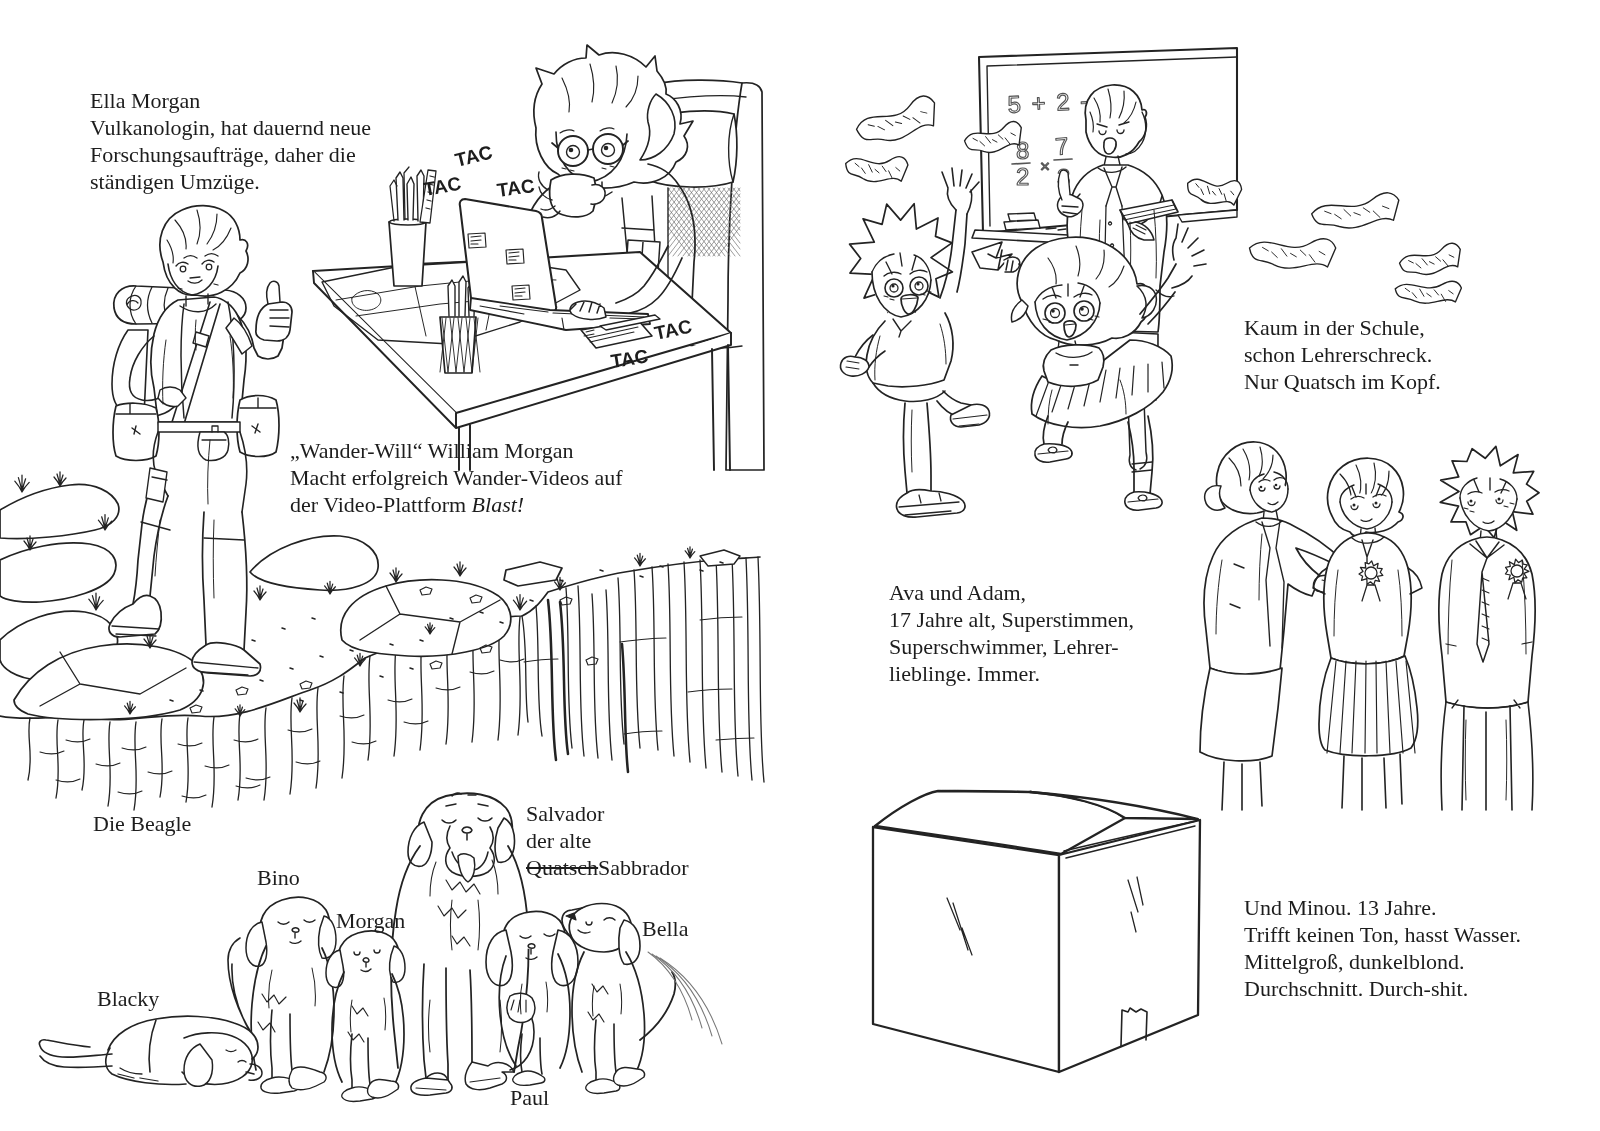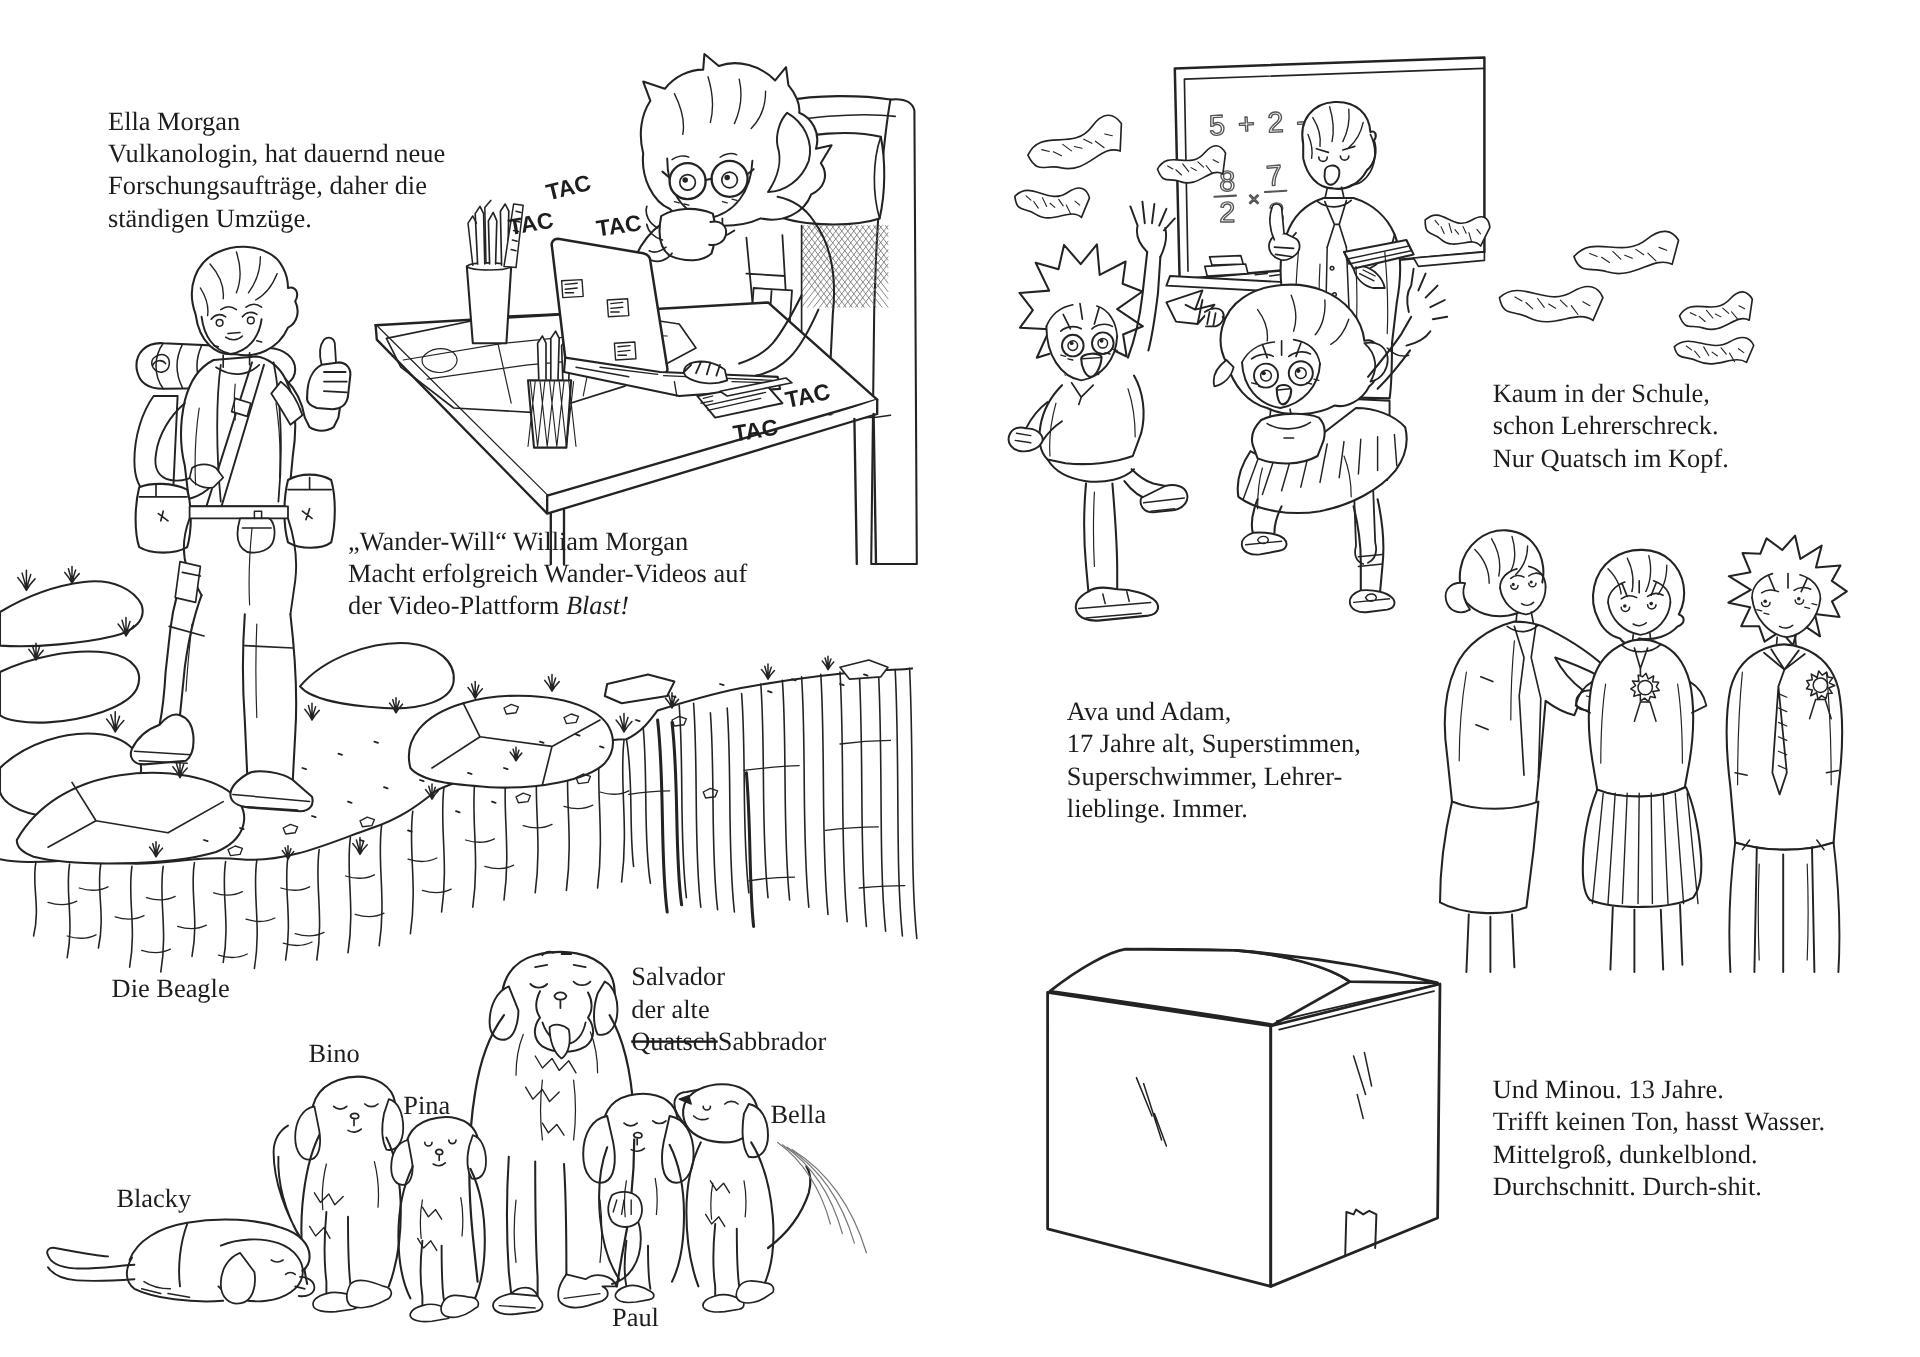--- a/index.html
+++ b/index.html
@@ -535,17 +535,17 @@
 </g>
 </svg>
 <div class="tb" style="left:90px;top:87px"><b>Ella Morgan</b><br>Vulkanologin, hat dauernd neue<br>Forschungsaufträge, daher die<br>ständigen Umzüge.</div>
 <div class="tb" style="left:290px;top:437px"><b>„Wander-Will“ William Morgan</b><br>Macht erfolgreich Wander-Videos auf<br>der Video-Plattform <i>Blast!</i></div>
 <div class="tb" style="left:1244px;top:314px">Kaum in der Schule,<br>schon Lehrerschreck.<br>Nur Quatsch im Kopf.</div>
 <div class="tb" style="left:889px;top:579px"><b>Ava und Adam,</b><br>17 Jahre alt, Superstimmen,<br>Superschwimmer, Lehrer-<br>lieblinge. Immer.</div>
 <div class="tb" style="left:1244px;top:894px">Und <b>Minou.</b> 13 Jahre.<br>Trifft keinen Ton, hasst Wasser.<br>Mittelgroß, dunkelblond.<br>Durchschnitt. Durch-shit.</div>
 <div class="tb" style="left:93px;top:810px"><b>Die Beagle</b></div>
 <div class="tb" style="left:526px;top:800px"><b>Salvador</b><br>der alte<br><s>Quatsch</s>Sabbrador</div>
 <div class="tb" style="left:257px;top:864px">Bino</div>
-<div class="tb" style="left:336px;top:907px">Pina</div>
+<div class="tb" style="left:336px;top:907px">Morgan</div>
 <div class="tb" style="left:97px;top:985px">Blacky</div>
 <div class="tb" style="left:642px;top:915px">Bella</div>
 <div class="tb" style="left:510px;top:1084px">Paul</div>
 </div>
 
 </body></html>

